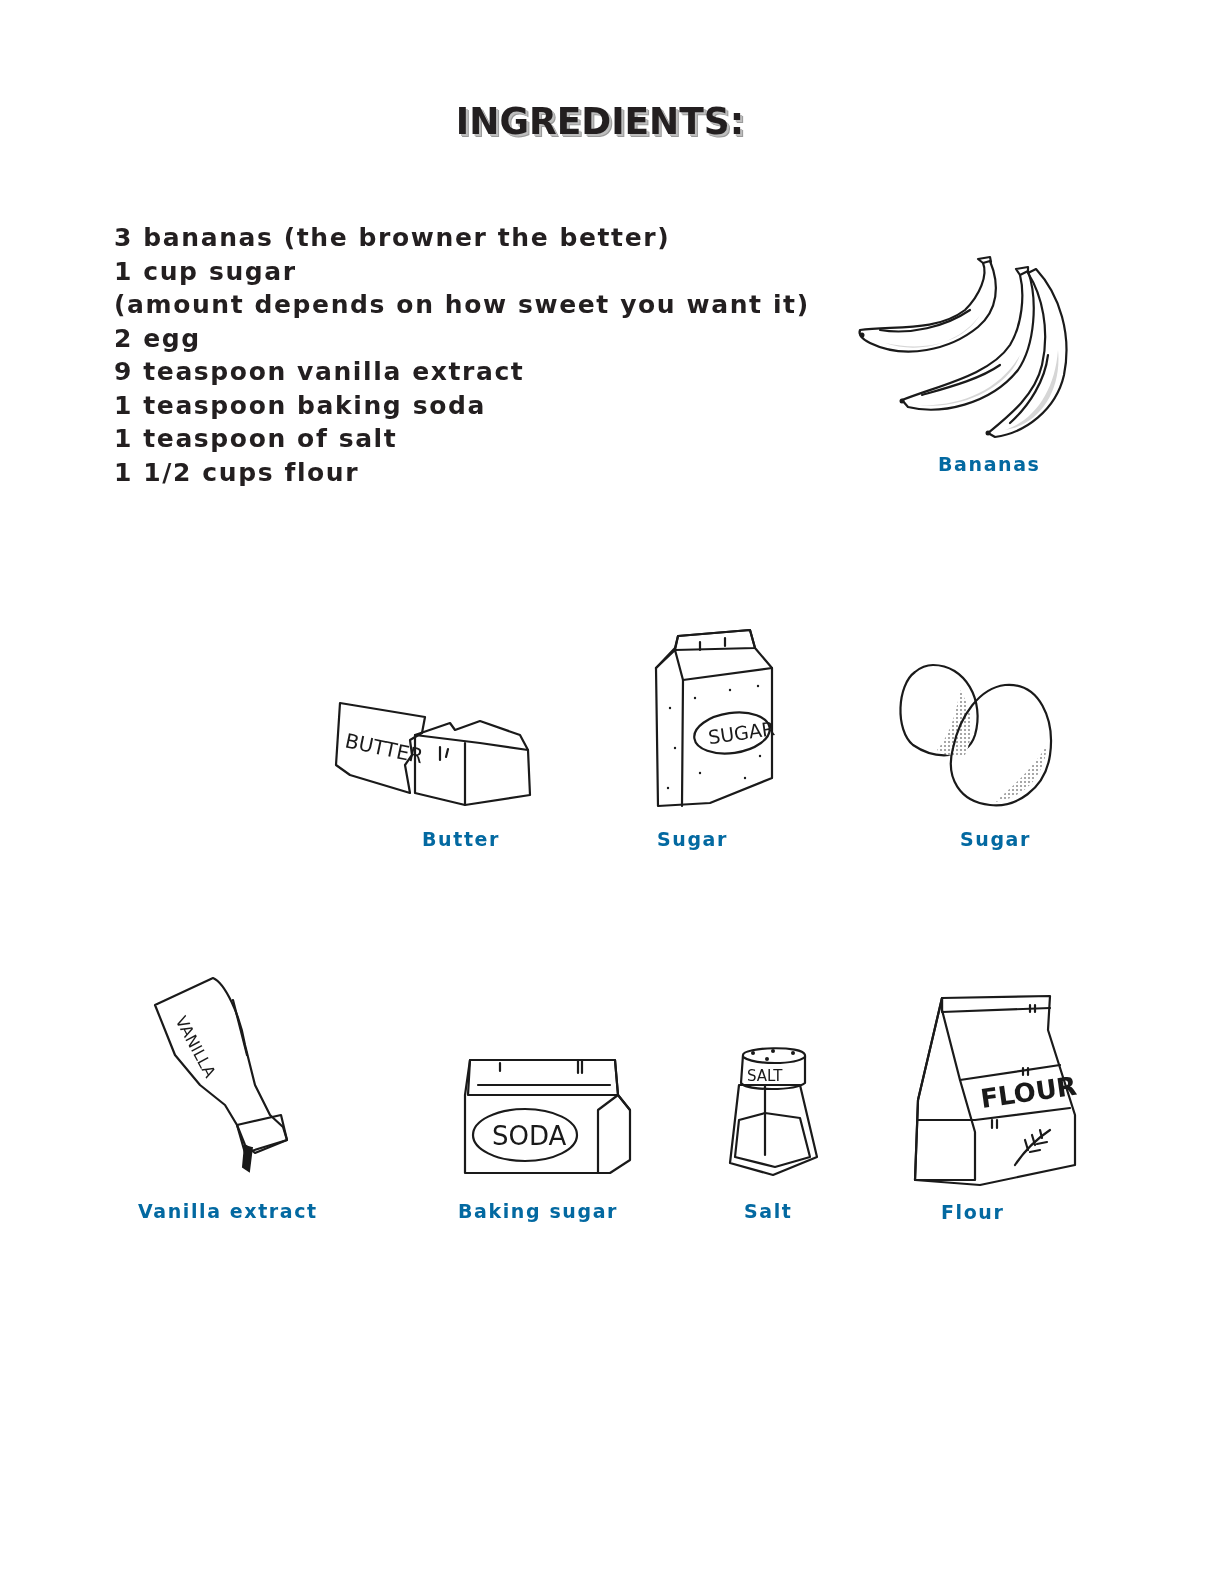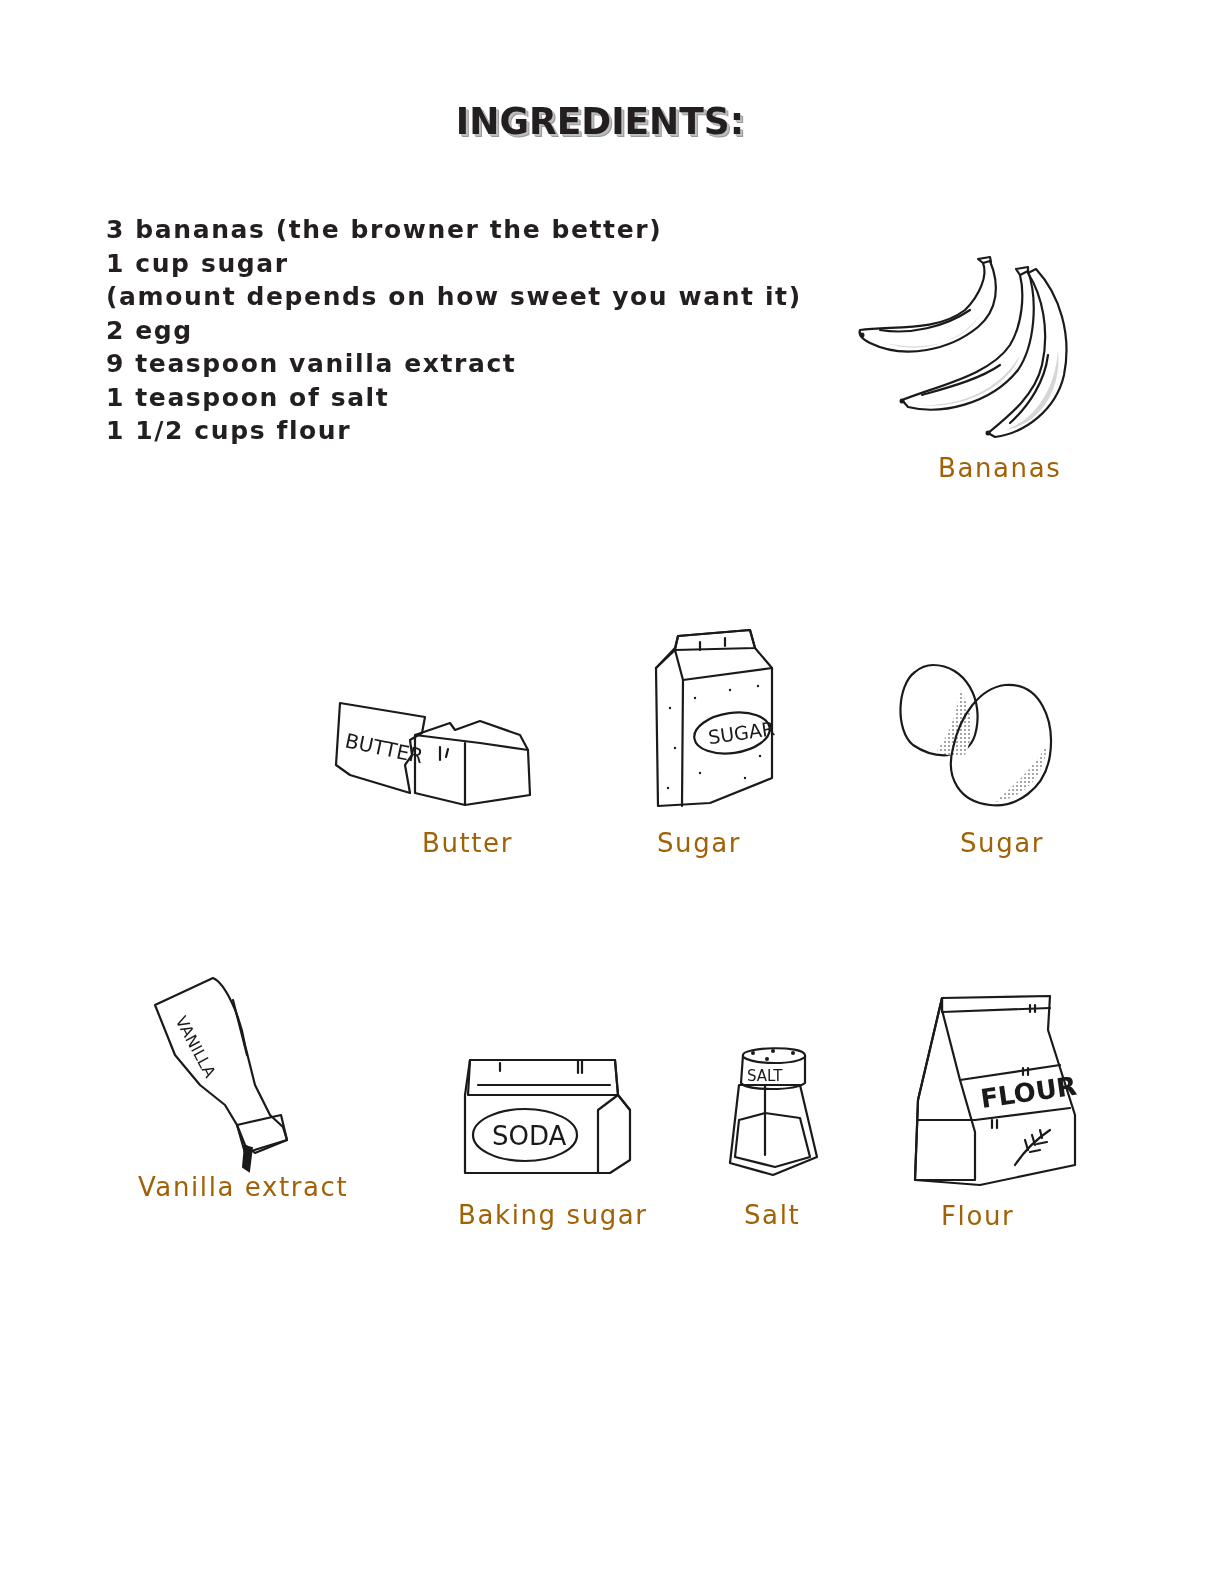--- a/index.html
+++ b/index.html
@@ -3,23 +3,23 @@
 <meta charset="utf-8">
 <style>
   html, body { margin: 0; padding: 0; background: #ffffff; }
   body { width: 1224px; height: 1584px; position: relative; overflow: hidden; color: #231f20; font-family: "DejaVu Sans", sans-serif; }
   .title {
     position: absolute; left: 0; width: 1200px; top: 100px; text-align: center;
     font-family: "DejaVu Sans", sans-serif; font-weight: 900; font-size: 36px; letter-spacing: 0px;
     color: #231f20; text-shadow: 2px 2px 0 #bdbdbd, 3px 3px 0 #9a9a9a;
     transform: scaleY(1.05);
   }
-  .list { position: absolute; left: 98px; top: 205px; margin: 8px; padding: 0; list-style: none; }
+  .list { position: absolute; left: 98px; top: 205px; margin: 16px; padding: 0; list-style: none; }
   .list li { font-family: "DejaVu Sans", sans-serif; font-weight: bold; font-size: 25px; line-height: 33.5px; letter-spacing: 1.6px; color: #231f20; white-space: nowrap; }
-  .label { position: absolute; font-family: "DejaVu Sans", sans-serif; font-weight: normal; font-size: 26px; letter-spacing: 1.6px; color: #a16207; white-space: nowrap; }
+  .label { position: absolute; font-family: "DejaVu Sans", sans-serif; font-weight: bold; font-size: 19px; letter-spacing: 1.6px; color: #0369a1; white-space: nowrap; }
   svg { position: absolute; overflow: visible; }
   .ink { fill: none; stroke: #1a1a1a; stroke-width: 2.2; stroke-linecap: round; stroke-linejoin: round; }
   .hand { font-family: "DejaVu Sans", sans-serif; fill: #1a1a1a; }
 </style>
 </head>
 <body>
 
 <svg width="0" height="0" style="position:absolute">
   <defs>
     <pattern id="dots" width="4" height="4" patternUnits="userSpaceOnUse">
@@ -34,20 +34,21 @@
 </svg>
 
 <div class="title">INGREDIENTS:</div>
 
 <ul class="list">
   <li>3 bananas (the browner the better)</li>
   <li>1 cup sugar</li>
   <li>(amount depends on how sweet you want it)</li>
   <li>2 egg</li>
   <li>9 teaspoon vanilla extract</li>
+  <li>1 teaspoon baking soda</li>
   <li>1 teaspoon of salt</li>
   <li>1 1/2 cups flour</li>
 </ul>
 
 <div>
   <svg style="left:850px;top:255px" width="230" height="190" viewBox="0 0 230 190">
 
     <path d="M10 75 C40 70 85 78 115 55 C130 40 138 20 133 8 L140 6 C150 30 148 55 128 72 C100 95 55 105 20 88 C12 84 8 80 10 75 Z" fill="#fff" class="ink"></path>
     <path d="M28 90 C60 100 100 90 125 70" stroke="none" fill="none"></path>
     <path d="M35 88 C70 100 110 88 130 60 C115 85 80 98 35 88 Z" fill="#d6d6d6"></path>
@@ -116,21 +117,21 @@
 </div>
 
 <div>
   <svg style="left:145px;top:975px" width="150" height="210" viewBox="0 0 150 210">
     <path d="M10 30 L68 3 C80 8 95 40 100 70 L110 110 L125 140 L138 152 L142 165 L110 178 L100 170 L92 150 L80 130 L55 110 L30 80 Z" fill="url(#dots)" class="ink"></path>
     <path d="M92 150 L136 140 L142 165 L100 178 Z" fill="url(#dots)" class="ink"></path>
     <path d="M100 170 L98 192 L104 196 L107 172" fill="#1a1a1a" stroke="#1a1a1a" stroke-width="2"></path>
     <path d="M88 25 L102 80" class="ink" stroke-width="1.4"></path>
     <text x="30" y="45" class="hand" font-size="16" transform="rotate(62 30 45)">VANILLA</text>
   </svg>
-  <div class="label" style="left:138px;top:1172px">Vanilla extract</div>
+  <div class="label" style="left:138px;top:1200px">Vanilla extract</div>
 </div>
 
 <div>
   <svg style="left:460px;top:1055px" width="175" height="125" viewBox="0 0 175 125">
     <path d="M10 5 L155 5 L158 40 L170 55 L170 105 L150 118 L5 118 L5 40 Z" fill="url(#finedots)" class="ink"></path>
     <path d="M10 5 L155 5 L158 40 L8 40 Z" fill="url(#finedots)" class="ink"></path>
     <path d="M18 30 L150 30" class="ink" stroke-width="1.2"></path>
     <path d="M138 118 L138 55 L158 40 L170 55" class="ink"></path>
     <path d="M118 5 L118 18 M122 5 L122 18 M40 8 L40 16" class="ink" stroke-width="1.4"></path>
     <ellipse cx="65" cy="80" rx="52" ry="26" fill="#fff" class="ink"></ellipse>

